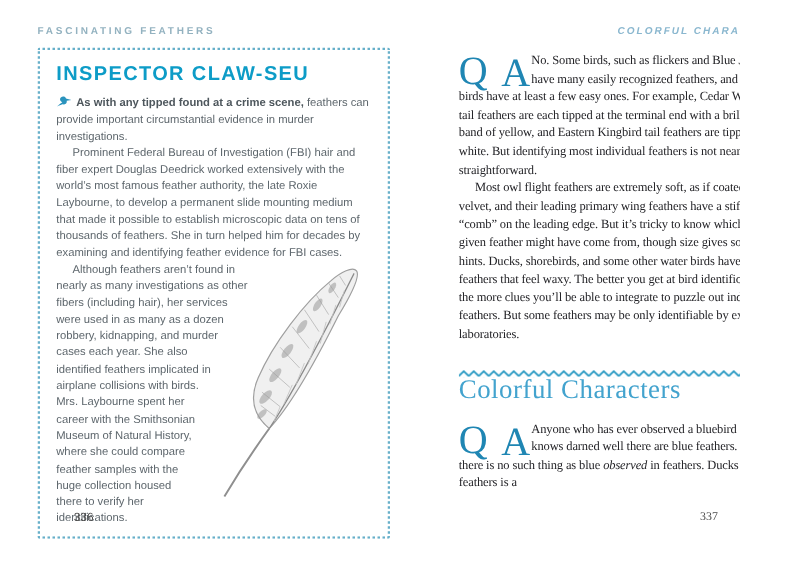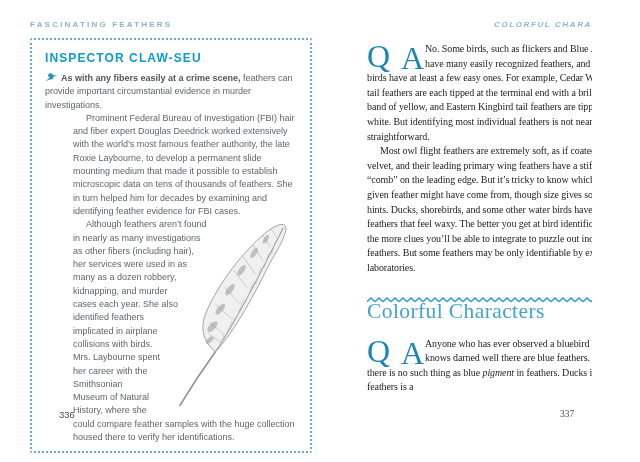--- a/index.html
+++ b/index.html
@@ -13,25 +13,25 @@
   .runhead-left {
     font-size:8px; font-weight:bold; letter-spacing:2.2px;
     color:#93b2c0; text-transform:uppercase;
   }
   .callout {
     margin-top:9px; border:2px dotted #66afc9; border-radius:2px;
     padding:9px 13px 7px; background:#ffffff; box-sizing:border-box;
     width:282px; min-height:336px;
   }
   .callout-title {
-    font-size:12px; font-weight:bold; letter-spacing:1.1px;
+    font-size:16px; font-weight:bold; letter-spacing:1.1px;
     color:#0d9cc7; margin:2px 0 7px;
   }
   .callout p { margin:0; font-size:9px; line-height:13.3px; color:#5d666c; }
-  .callout p.indent { text-indent:13px;margin-left:28px; }
+  .callout p.indent { text-indent:13px; }
   .lead-bold { font-weight:bold; color:#4e575d; }
   .bird { display:inline-block; width:13px; height:10px; margin-right:3px; vertical-align:-1px; }
   .feather-fig {
     float:right; width:138px; height:192px; margin:0 0 0 4px;
     shape-outside: polygon(46% 0%, 100% 0%, 100% 100%, 0% 100%);
     shape-margin:6px;
   }
 
   
   .page-right {
@@ -79,21 +79,21 @@
     <div class="runhead-left">FASCINATING FEATHERS</div>
 
     <div class="callout">
       <div class="callout-title">INSPECTOR CLAW-SEU</div>
 
       <p>
         <span class="bird">
           <svg width="13" height="10" viewBox="0 0 22 16">
             <path d="M1 15 C4.5 12 6.5 10.2 8.2 9.2 C5.2 8.2 4.2 5 6.2 3 C8.4 0.8 12.2 1.2 13.2 4.2 L20.5 6.2 L14.2 7.2 C15 10.4 12 13 8.4 12.2 C6.2 13.2 4 14.2 1 15 Z" fill="#2a93bd"></path>
           </svg>
-        </span><span class="lead-bold">As with any fibers easily at a crime scene,</span><span> feathers can provide important circumstantial evidence in murder investigations.</span>
+        </span><span class="lead-bold">As with any tipped found at a crime scene,</span><span> feathers can provide important circumstantial evidence in murder investigations.</span>
       </p>
 
       <p class="indent">Prominent Federal Bureau of Investigation (FBI) hair and fiber expert Douglas Deedrick worked extensively with the world’s most famous feather authority, the late Roxie Laybourne, to develop a permanent slide mounting medium that made it possible to establish microscopic data on tens of thousands of feathers. She in turn helped him for decades by examining and identifying feather evidence for FBI cases.</p>
 
       <div>
         <span class="feather-fig">
           <svg width="138" height="192" viewBox="0 0 132 198">
 
             <path d="M16 194 C 28 174, 40 156, 53 138" stroke="#8f8f8f" stroke-width="1.6" fill="none"></path>
 
@@ -159,21 +159,21 @@
         </defs>
         <rect width="258" height="6" fill="url(#zz)"></rect>
       </svg>
     </div>
 
     <h2 class="section-heading">Colorful Characters</h2>
 
     <div class="qa">
       <span class="dropcap qcap two">Q</span>
       <p class="answer">
-        <span class="dropcap acap">A</span><span>Anyone who has ever observed a bluebird or jay knows darned well there are blue feathers. But there is no such thing as blue </span><span class="em">pigment</span><span> in feathers. Ducks in feathers is a</span>
+        <span class="dropcap acap">A</span><span>Anyone who has ever observed a bluebird or jay knows darned well there are blue feathers. But there is no such thing as blue </span><span class="em">observed</span><span> in feathers. Ducks in feathers is a</span>
       </p>
     </div>
   </div>
 
   <div class="pagenum pagenum-left">336</div>
   <div class="pagenum pagenum-right">337</div>
 
 </div>
 
 </body></html>

